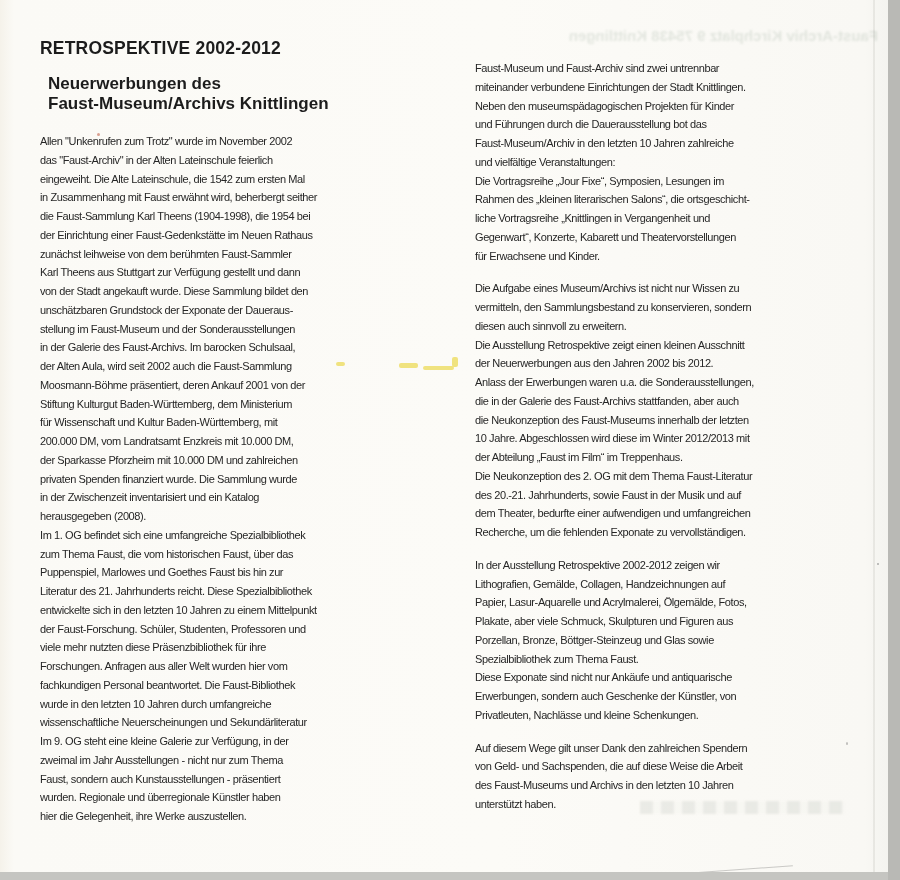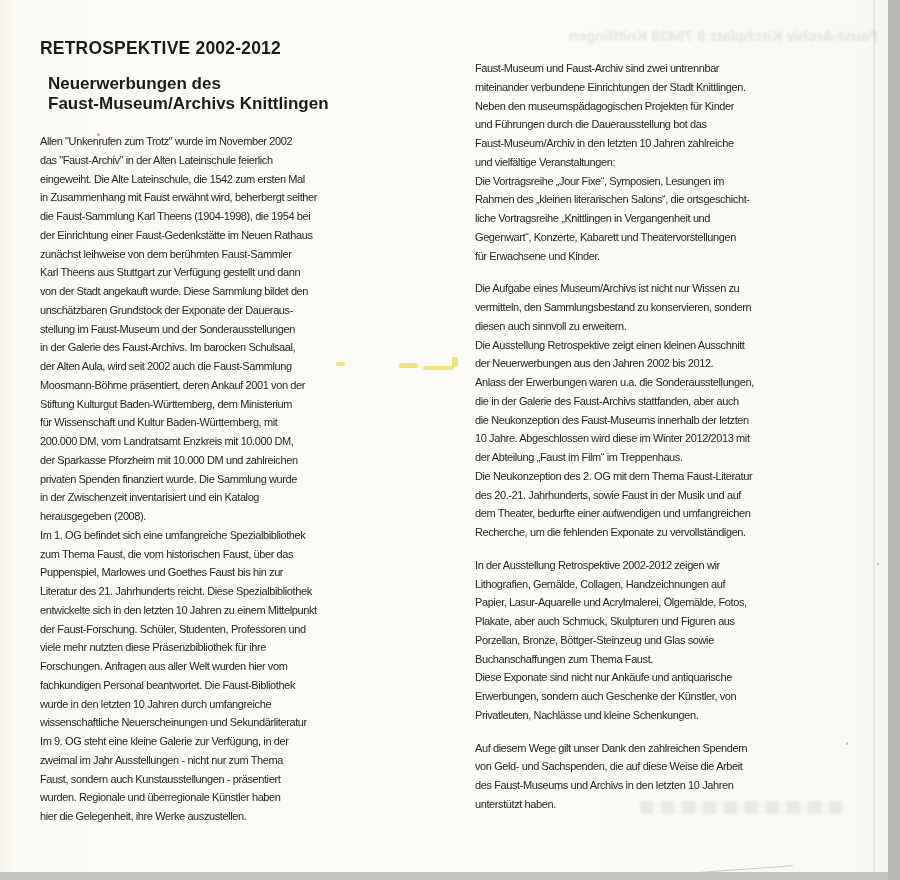--- a/index.html
+++ b/index.html
@@ -147,23 +147,23 @@
           <div class="line">der Abteilung „Faust im Film“ im Treppenhaus.</div>
           <div class="line">Die Neukonzeption des 2. OG mit dem Thema Faust-Literatur</div>
           <div class="line">des 20.-21. Jahrhunderts, sowie Faust in der Musik und auf</div>
           <div class="line">dem Theater, bedurfte einer aufwendigen und umfangreichen</div>
           <div class="line">Recherche, um die fehlenden Exponate zu vervollständigen.</div>
         </div>
         <div class="block">
           <div class="line">In der Ausstellung Retrospektive 2002-2012 zeigen wir</div>
           <div class="line">Lithografien, Gemälde, Collagen, Handzeichnungen auf</div>
           <div class="line">Papier, Lasur-Aquarelle und Acrylmalerei, Ölgemälde, Fotos,</div>
-          <div class="line">Plakate, aber auch Schmuck, Skulpturen und Figuren aus</div>
+          <div class="line">Plakate, aber viele Schmuck, Skulpturen und Figuren aus</div>
           <div class="line">Porzellan, Bronze, Böttger-Steinzeug und Glas sowie</div>
-          <div class="line">Buchanschaffungen zum Thema Faust.</div>
+          <div class="line">Spezialbibliothek zum Thema Faust.</div>
           <div class="line">Diese Exponate sind nicht nur Ankäufe und antiquarische</div>
           <div class="line">Erwerbungen, sondern auch Geschenke der Künstler, von</div>
           <div class="line">Privatleuten, Nachlässe und kleine Schenkungen.</div>
         </div>
         <div class="block">
           <div class="line">Auf diesem Wege gilt unser Dank den zahlreichen Spendern</div>
           <div class="line">von Geld- und Sachspenden, die auf diese Weise die Arbeit</div>
           <div class="line">des Faust-Museums und Archivs in den letzten 10 Jahren</div>
           <div class="line">unterstützt haben.</div>
         </div>

